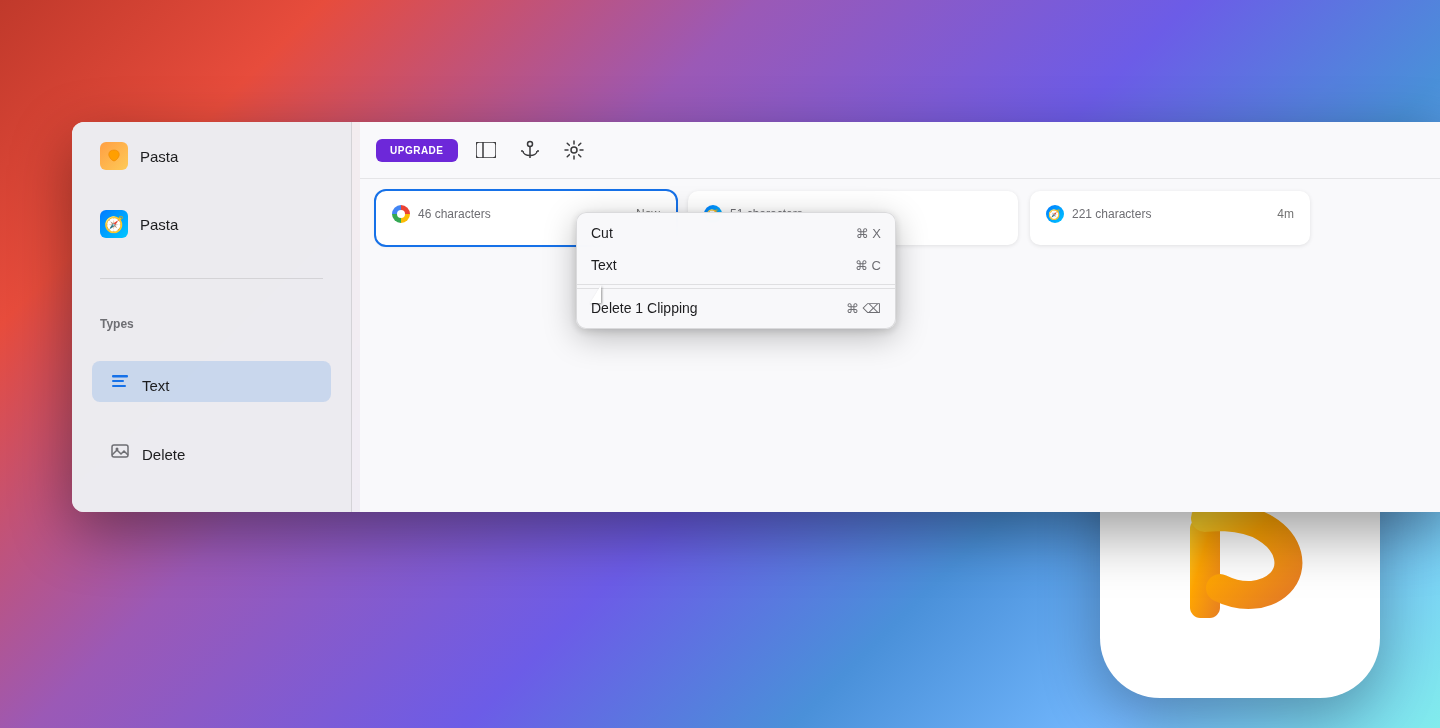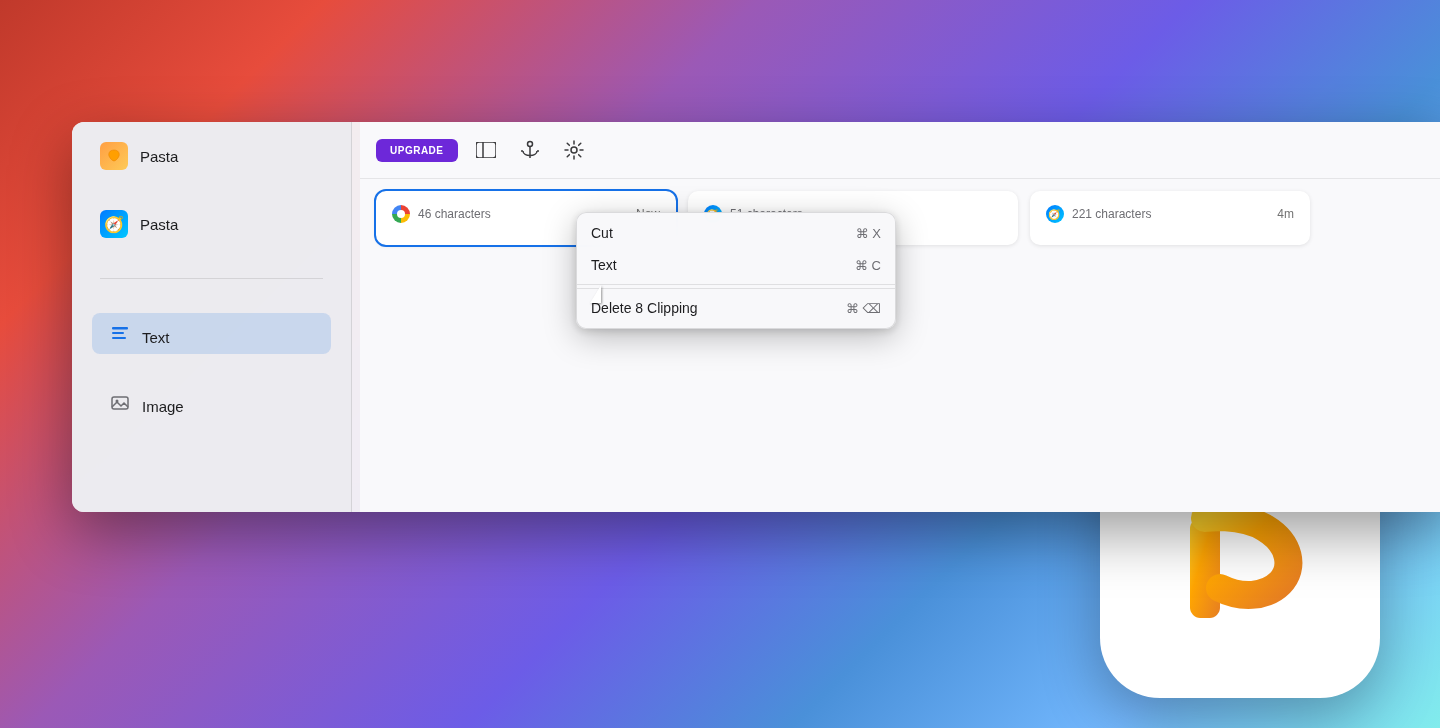--- a/index.html
+++ b/index.html
@@ -408,41 +408,42 @@
 
     <div class="sidebar-app-item">
       <div class="safari-icon-large sidebar-app-icon">
         <span style="color:white;font-size:16px;">🧭</span>
       </div>
       <span class="sidebar-app-label">Pasta</span>
     </div>
 
     <div class="sidebar-divider"></div>
 
+    <div class="sidebar-section-title">Types</div>
 
     <div class="sidebar-type-item active">
       <div class="sidebar-type-icon">
         <svg width="20" height="20" viewBox="0 0 20 20" fill="none">
           <rect x="2" y="3" width="16" height="2.5" rx="1" fill="#1671e8"></rect>
           <rect x="2" y="8" width="12" height="2" rx="1" fill="#1671e8"></rect>
           <rect x="2" y="13" width="14" height="2" rx="1" fill="#1671e8"></rect>
         </svg>
       </div>
       <span class="sidebar-type-label">Text</span>
     </div>
 
     <div class="sidebar-type-item">
       <div class="sidebar-type-icon">
         <svg width="20" height="20" viewBox="0 0 20 20" fill="none">
           <rect x="2" y="4" width="16" height="12" rx="2" stroke="#6e6e73" stroke-width="1.5" fill="none"></rect>
           <circle cx="7" cy="8" r="1.5" fill="#6e6e73"></circle>
           <path d="M2 14 L7 9 L11 13 L14 10 L18 14" stroke="#6e6e73" stroke-width="1.5" fill="none"></path>
         </svg>
       </div>
-      <span class="sidebar-type-label">Image</span>
+      <span class="sidebar-type-label">Delete</span>
     </div>
 
   </div>
 
   <div class="resize-handle"></div>
 
   <div class="main-content">
 
     <div class="top-bar">
 
@@ -519,21 +520,21 @@
     <span>Text</span>
     <span class="context-menu-shortcut">⌘ C</span>
   </div>
 
   <div class="context-menu-separator"></div>
 
 
   <div class="context-menu-separator"></div>
 
   <div class="context-menu-item">
-    <span>Delete 8 Clipping</span>
+    <span>Delete 1 Clipping</span>
     <span class="context-menu-shortcut">⌘ ⌫</span>
   </div>
 
 </div>
 
 <div class="cursor"></div>
 
 <div class="pasta-app-icon">
   <div class="pasta-icon-bg">
     <svg width="200" height="200" viewBox="0 0 200 200" fill="none" xmlns="http://www.w3.org/2000/svg">

